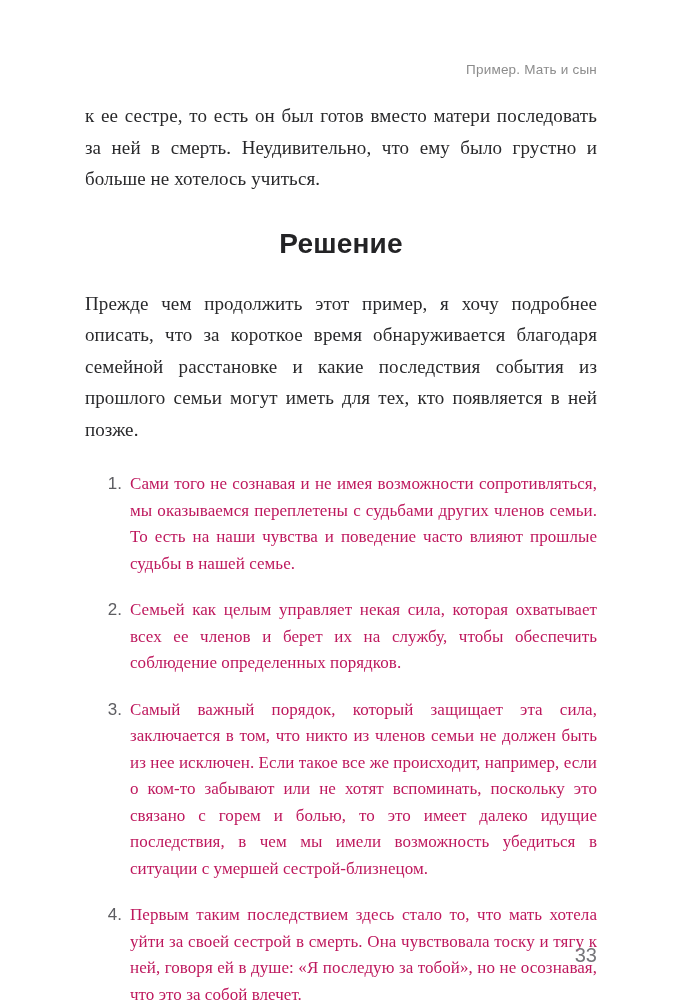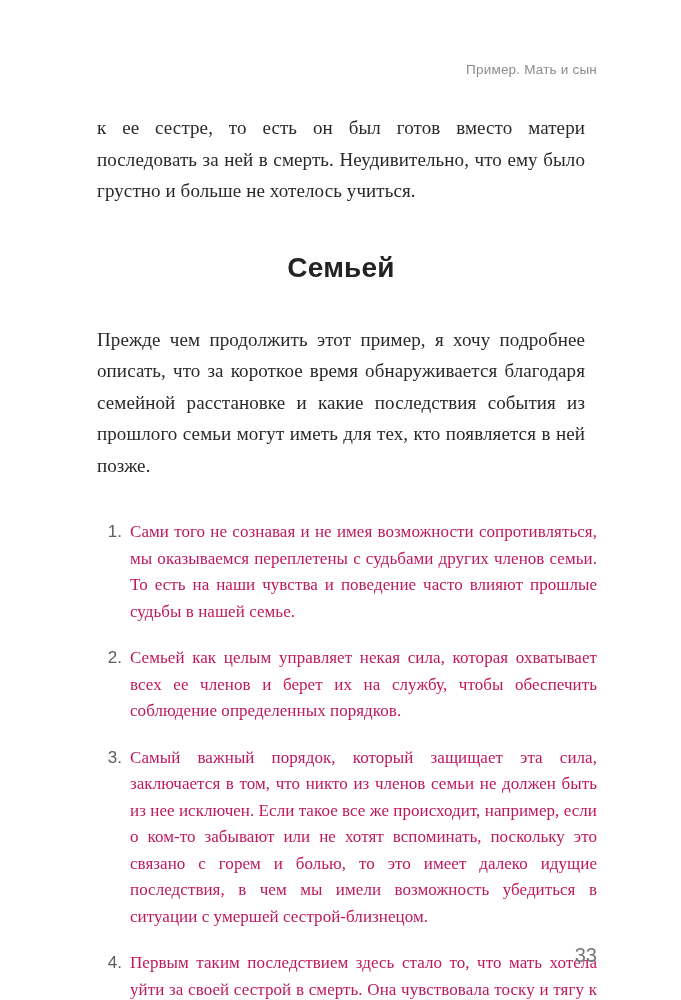--- a/index.html
+++ b/index.html
@@ -41,21 +41,21 @@
   }
 
   
   .body-para {
     font-family: "Liberation Serif", "DejaVu Serif", serif;
     font-size: 19px;
     line-height: 31.5px;
     color: #29292b;
     text-align: justify;
     text-justify: inter-word;
-    margin: 12px;
+    margin: 0;
     letter-spacing: 0.1px;
   }
   .body-para.lead {
     text-indent: 0;
   }
 
   
   .section-heading {
     font-family: "Liberation Sans", sans-serif;
     font-size: 28px;
@@ -124,21 +124,21 @@
 <div class="page">
 
   <div class="running-head">Пример. Мать и сын</div>
 
   <div class="content">
 
     <p class="body-para lead">к ее сестре, то есть он был готов вместо матери последовать за ней в смерть. Неудивительно, что ему было грустно и больше не хотелось учиться.</p>
 
     <div class="spacer-before-heading"></div>
 
-    <h2 class="section-heading">Семьей</h2>
+    <h2 class="section-heading">Решение</h2>
 
     <div class="spacer-after-heading"></div>
 
     <p class="body-para">Прежде чем продолжить этот пример, я хочу подробнее описать, что за короткое время обнаруживается благодаря семейной расстановке и какие последствия события из прошлого семьи могут иметь для тех, кто появляется в ней позже.</p>
 
     <div class="spacer-before-list"></div>
 
     <ol class="numbered-list">
       <li class="list-item">
         <span class="item-number">1.</span>

